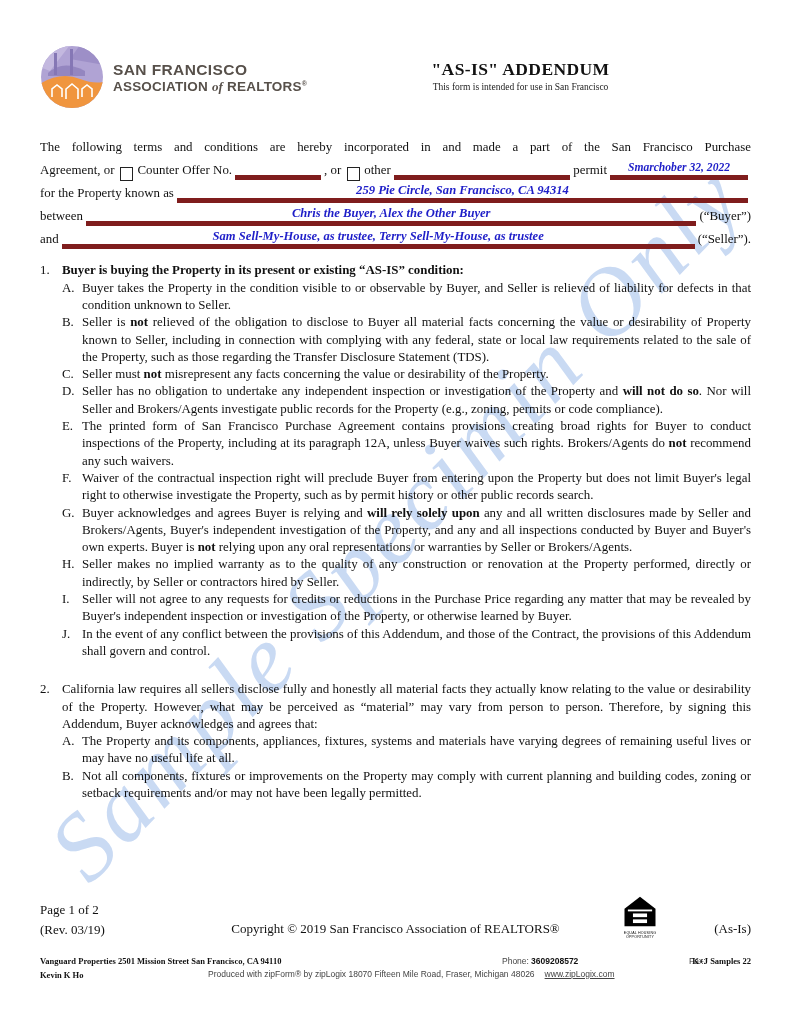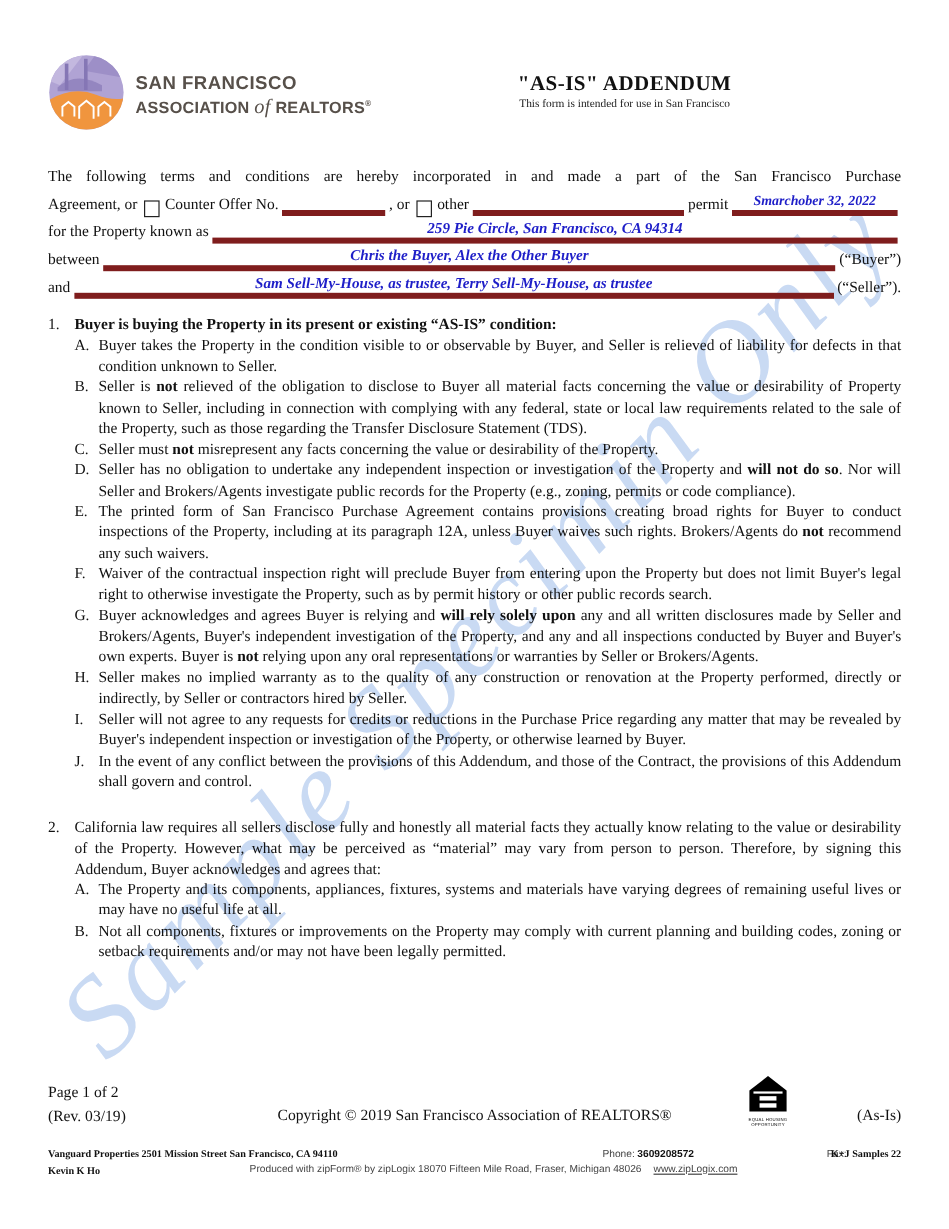--- a/index.html
+++ b/index.html
@@ -13,22 +13,22 @@
              letter-spacing:4px;white-space:nowrap;color:#c4d6f2;opacity:.9;z-index:0;
              pointer-events:none;}
   .content{position:relative;z-index:1;display:flex;flex-direction:column;flex:1;}
   
   .header{position:relative;height:88px;}
   .logo-block{position:absolute;left:0;top:0;display:flex;align-items:flex-start;}
   .brand{margin-left:9px;margin-top:16px;font-family:"Liberation Sans", sans-serif;
          color:#57504a;line-height:1.15;}
   .brand .l1{font-size:15.5px;font-weight:700;letter-spacing:.4px;}
   .brand .l2{font-size:13.5px;font-weight:700;letter-spacing:.2px;}
-  .brand .of{font-family:"Liberation Serif", serif;font-style:italic;font-weight:400;
-             text-transform:lowercase;font-size:17px;}
+  .brand .of{font-family:"Liberation Serif", serif;font-style:italic;font-weight:700;
+             text-transform:lowercase;font-size:13px;}
   .brand .reg{font-size:7px;vertical-align:super;}
   .title-block{position:absolute;left:250px;right:0;top:14px;text-align:center;}
   .doc-title{font-size:17.5px;font-weight:bold;letter-spacing:.4px;}
   .doc-subtitle{font-size:12.6px;margin-top:3px;letter-spacing:.2px;}
   .doc-note{font-size:9.5px;margin-top:2px;color:#222;}
   
   .intro{margin-top:4px;font-size:12.9px;line-height:20.4px;}
   .jline{text-align:justify;text-align-last:justify;}
   .fline{display:flex;align-items:flex-end;}
   .fline .lbl{white-space:nowrap;}

